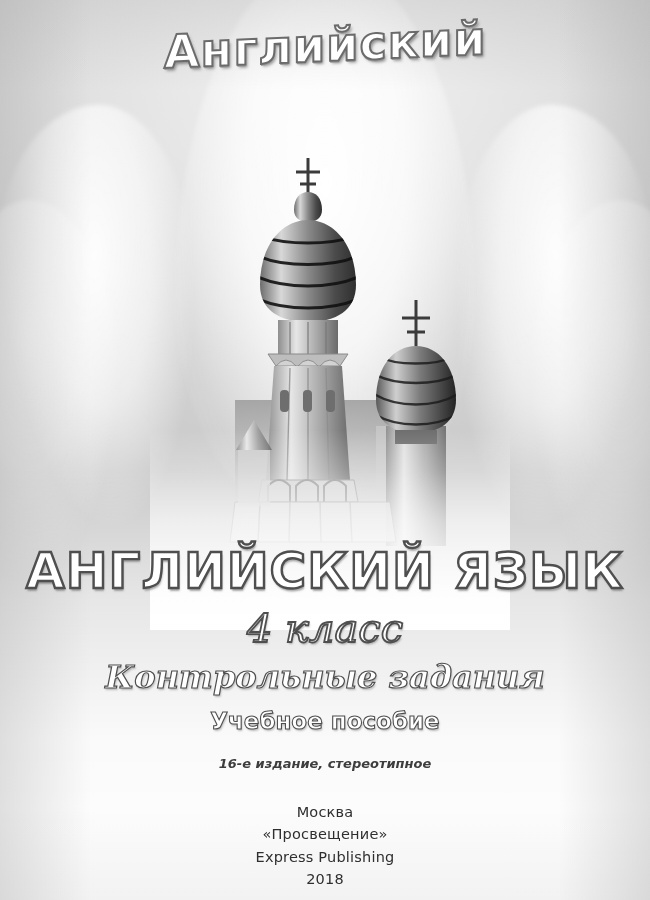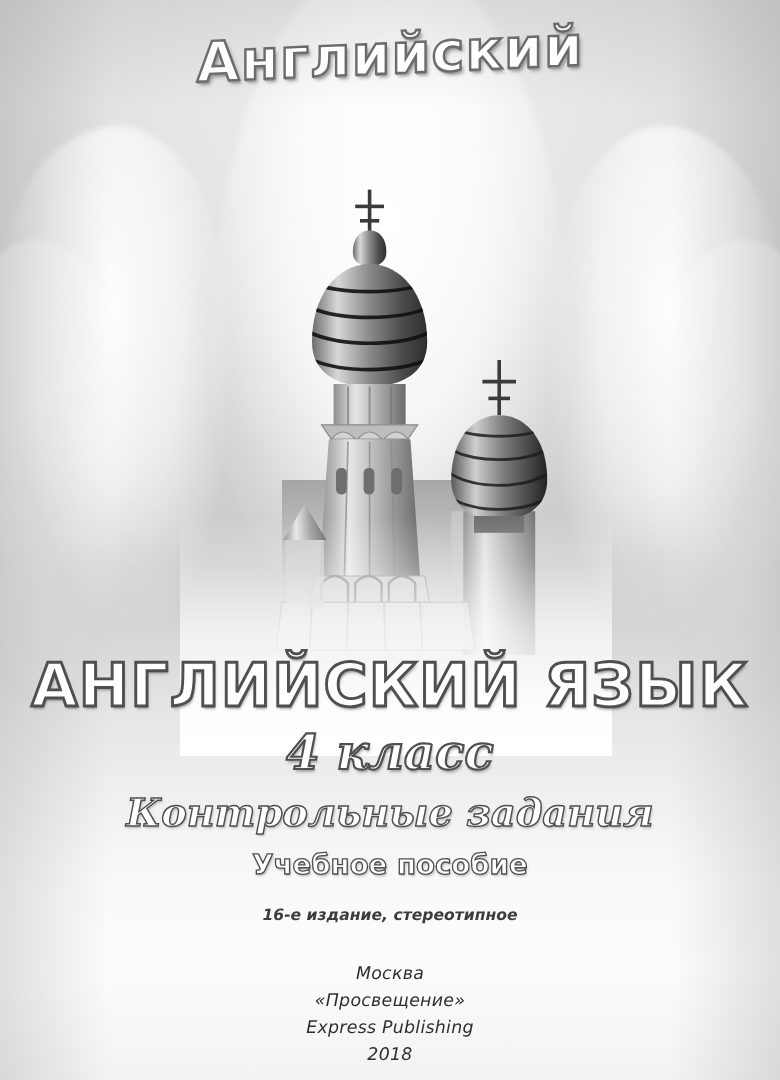--- a/index.html
+++ b/index.html
@@ -127,21 +127,21 @@
     font-size: 50px;
     line-height: 1;
     color: #ffffff;
     -webkit-text-stroke: 2.4px #4f4f4f;
     text-shadow: 1px 3px 2px rgba(100,100,100,0.55);
     letter-spacing: 1px;
   }
   .grade {
     margin-top: 12px;
     font-family: "DejaVu Serif", serif;
-    font-weight: 700;
+    font-weight: 400;
     font-style: italic;
     font-size: 40px;
     line-height: 1;
     color: #ffffff;
     -webkit-text-stroke: 1.8px #4f4f4f;
     text-shadow: 1px 2px 2px rgba(100,100,100,0.5);
   }
   .subtitle {
     margin-top: 10px;
     font-family: "DejaVu Serif", serif;
@@ -169,21 +169,21 @@
     font-size: 13px;
     color: #3d3d3d;
   }
   .imprint {
     margin-top: 30px;
     font-family: "DejaVu Sans", sans-serif;
     font-size: 14.5px;
     color: #2f2f2f;
     line-height: 1.55;
   }
-  .imprint div { letter-spacing: .2px; font-style: italic; }
+  .imprint div { letter-spacing: .2px; }
 </style>
 </head>
 <body>
 
 <div id="page">
 
   <div class="bg-base"></div>
   <div class="petal farleft"></div>
   <div class="petal farright"></div>
   <div class="petal left"></div>

